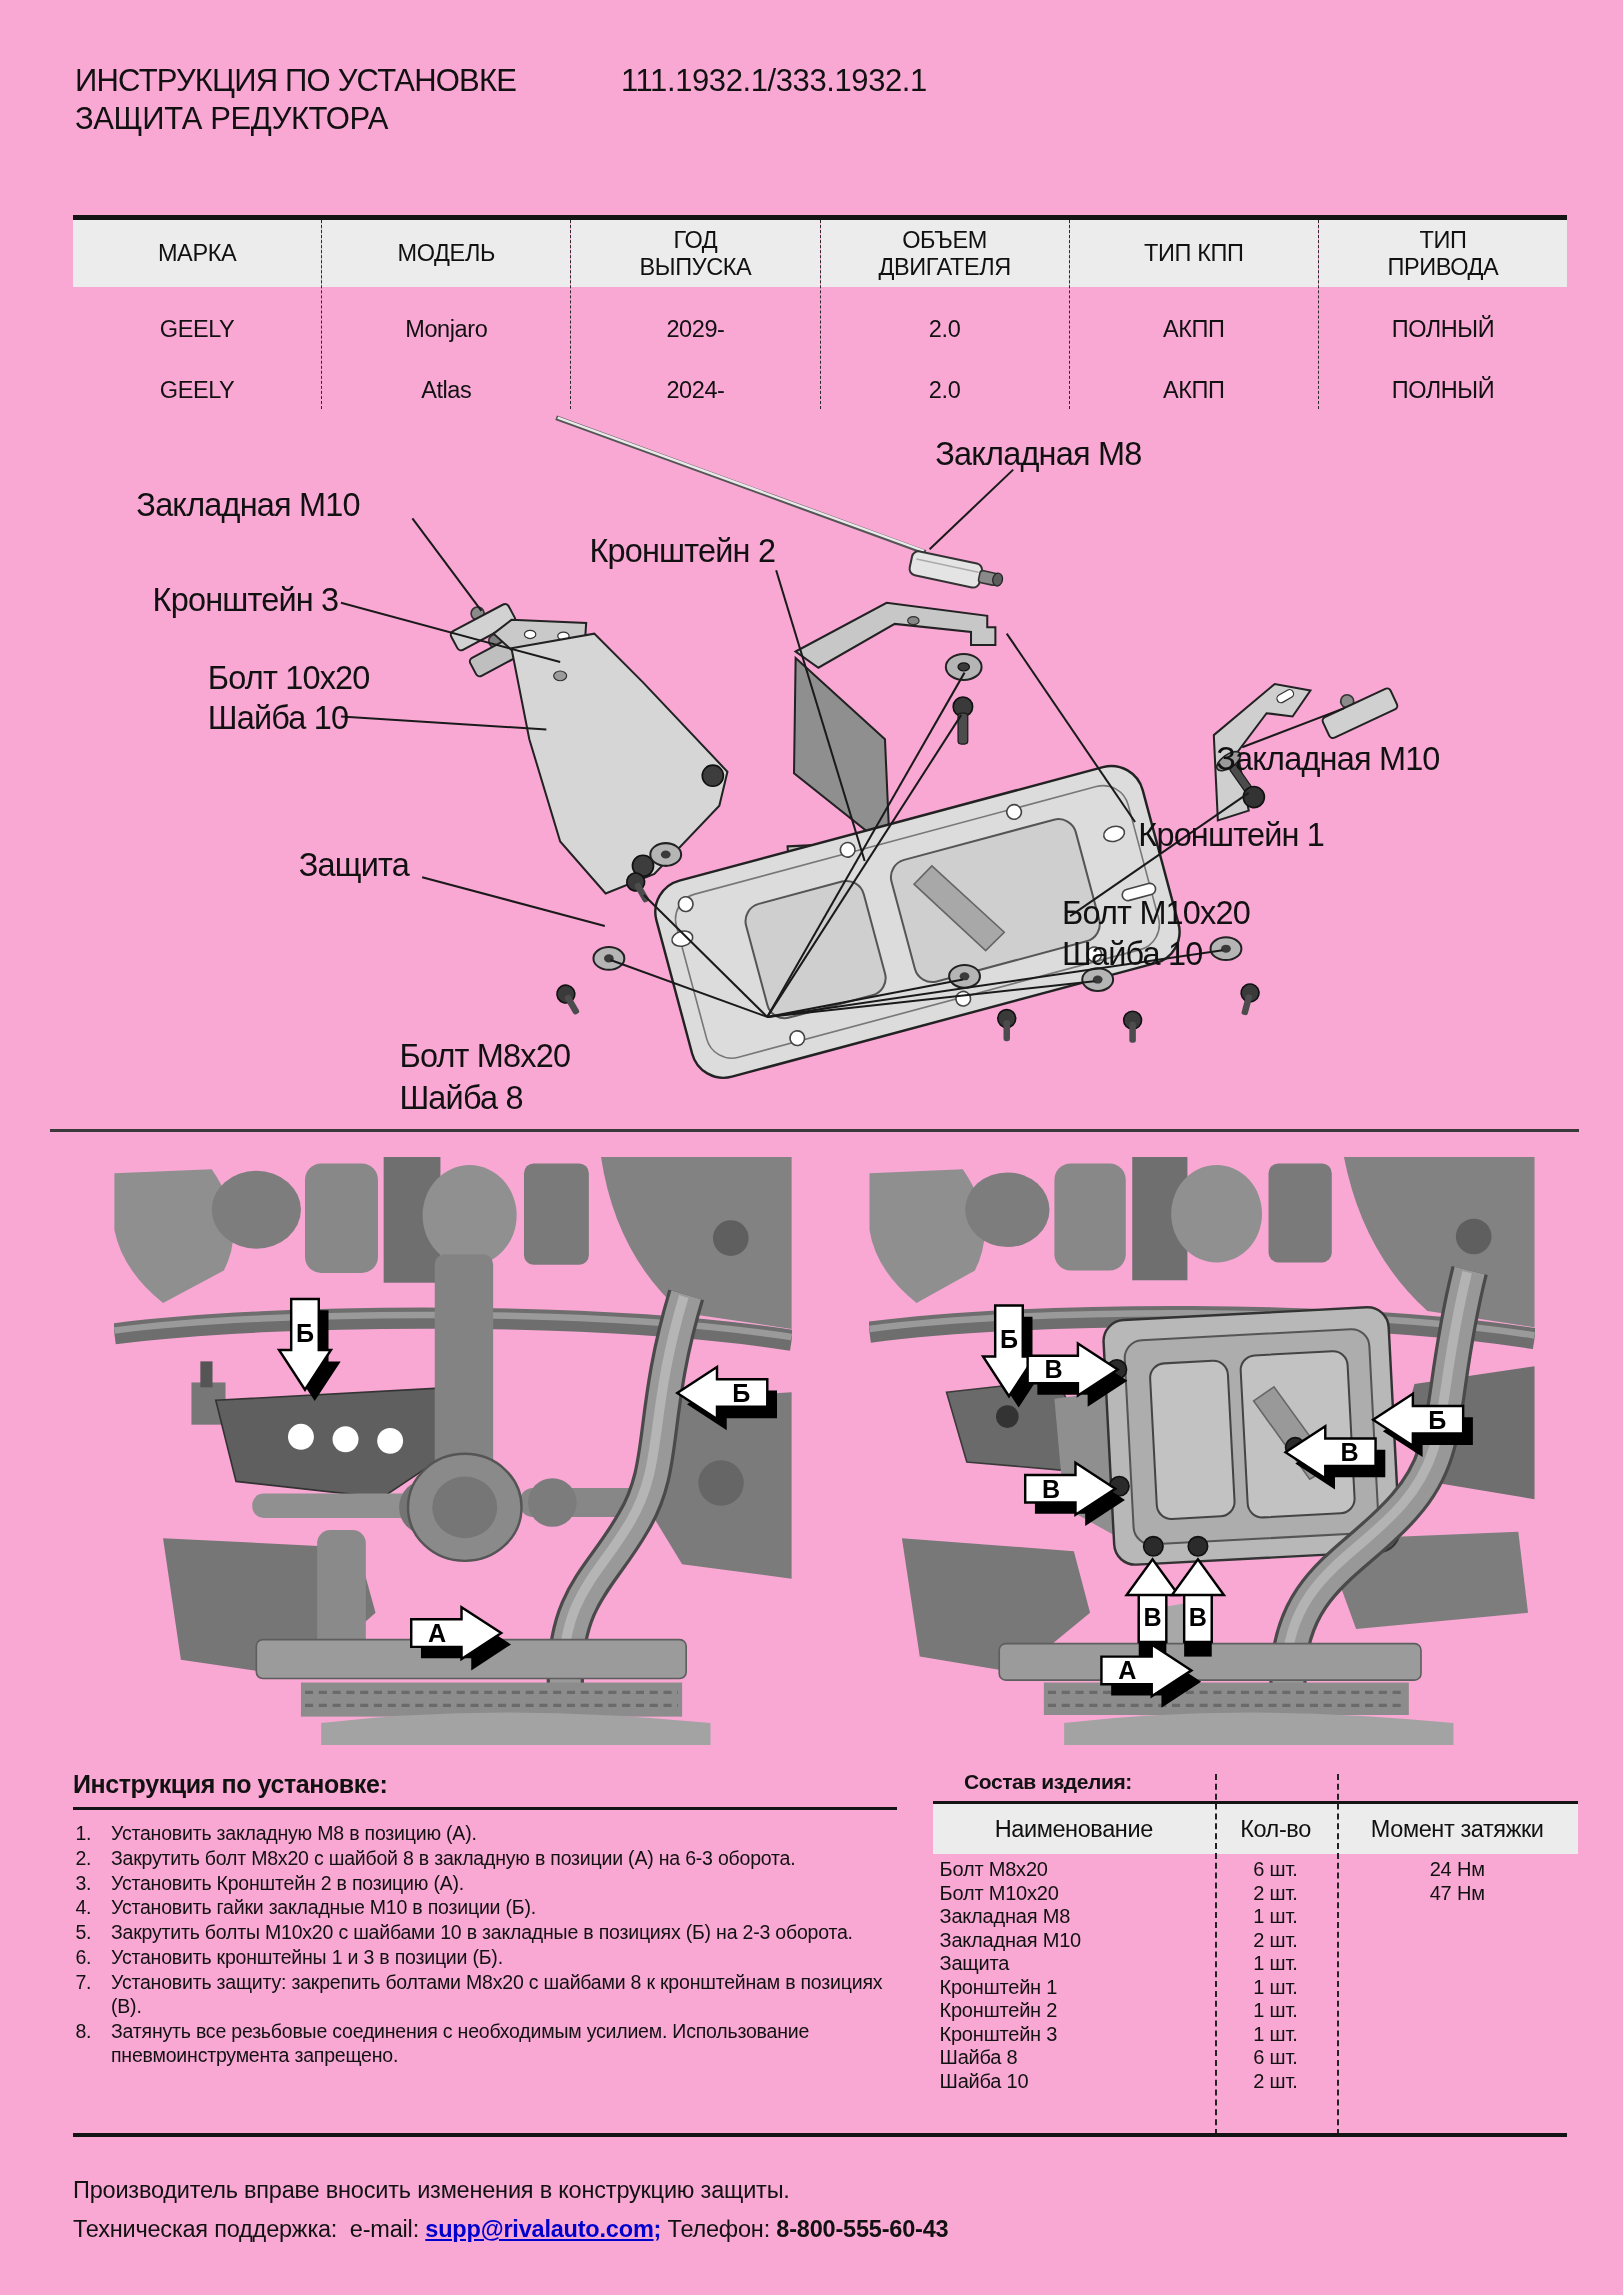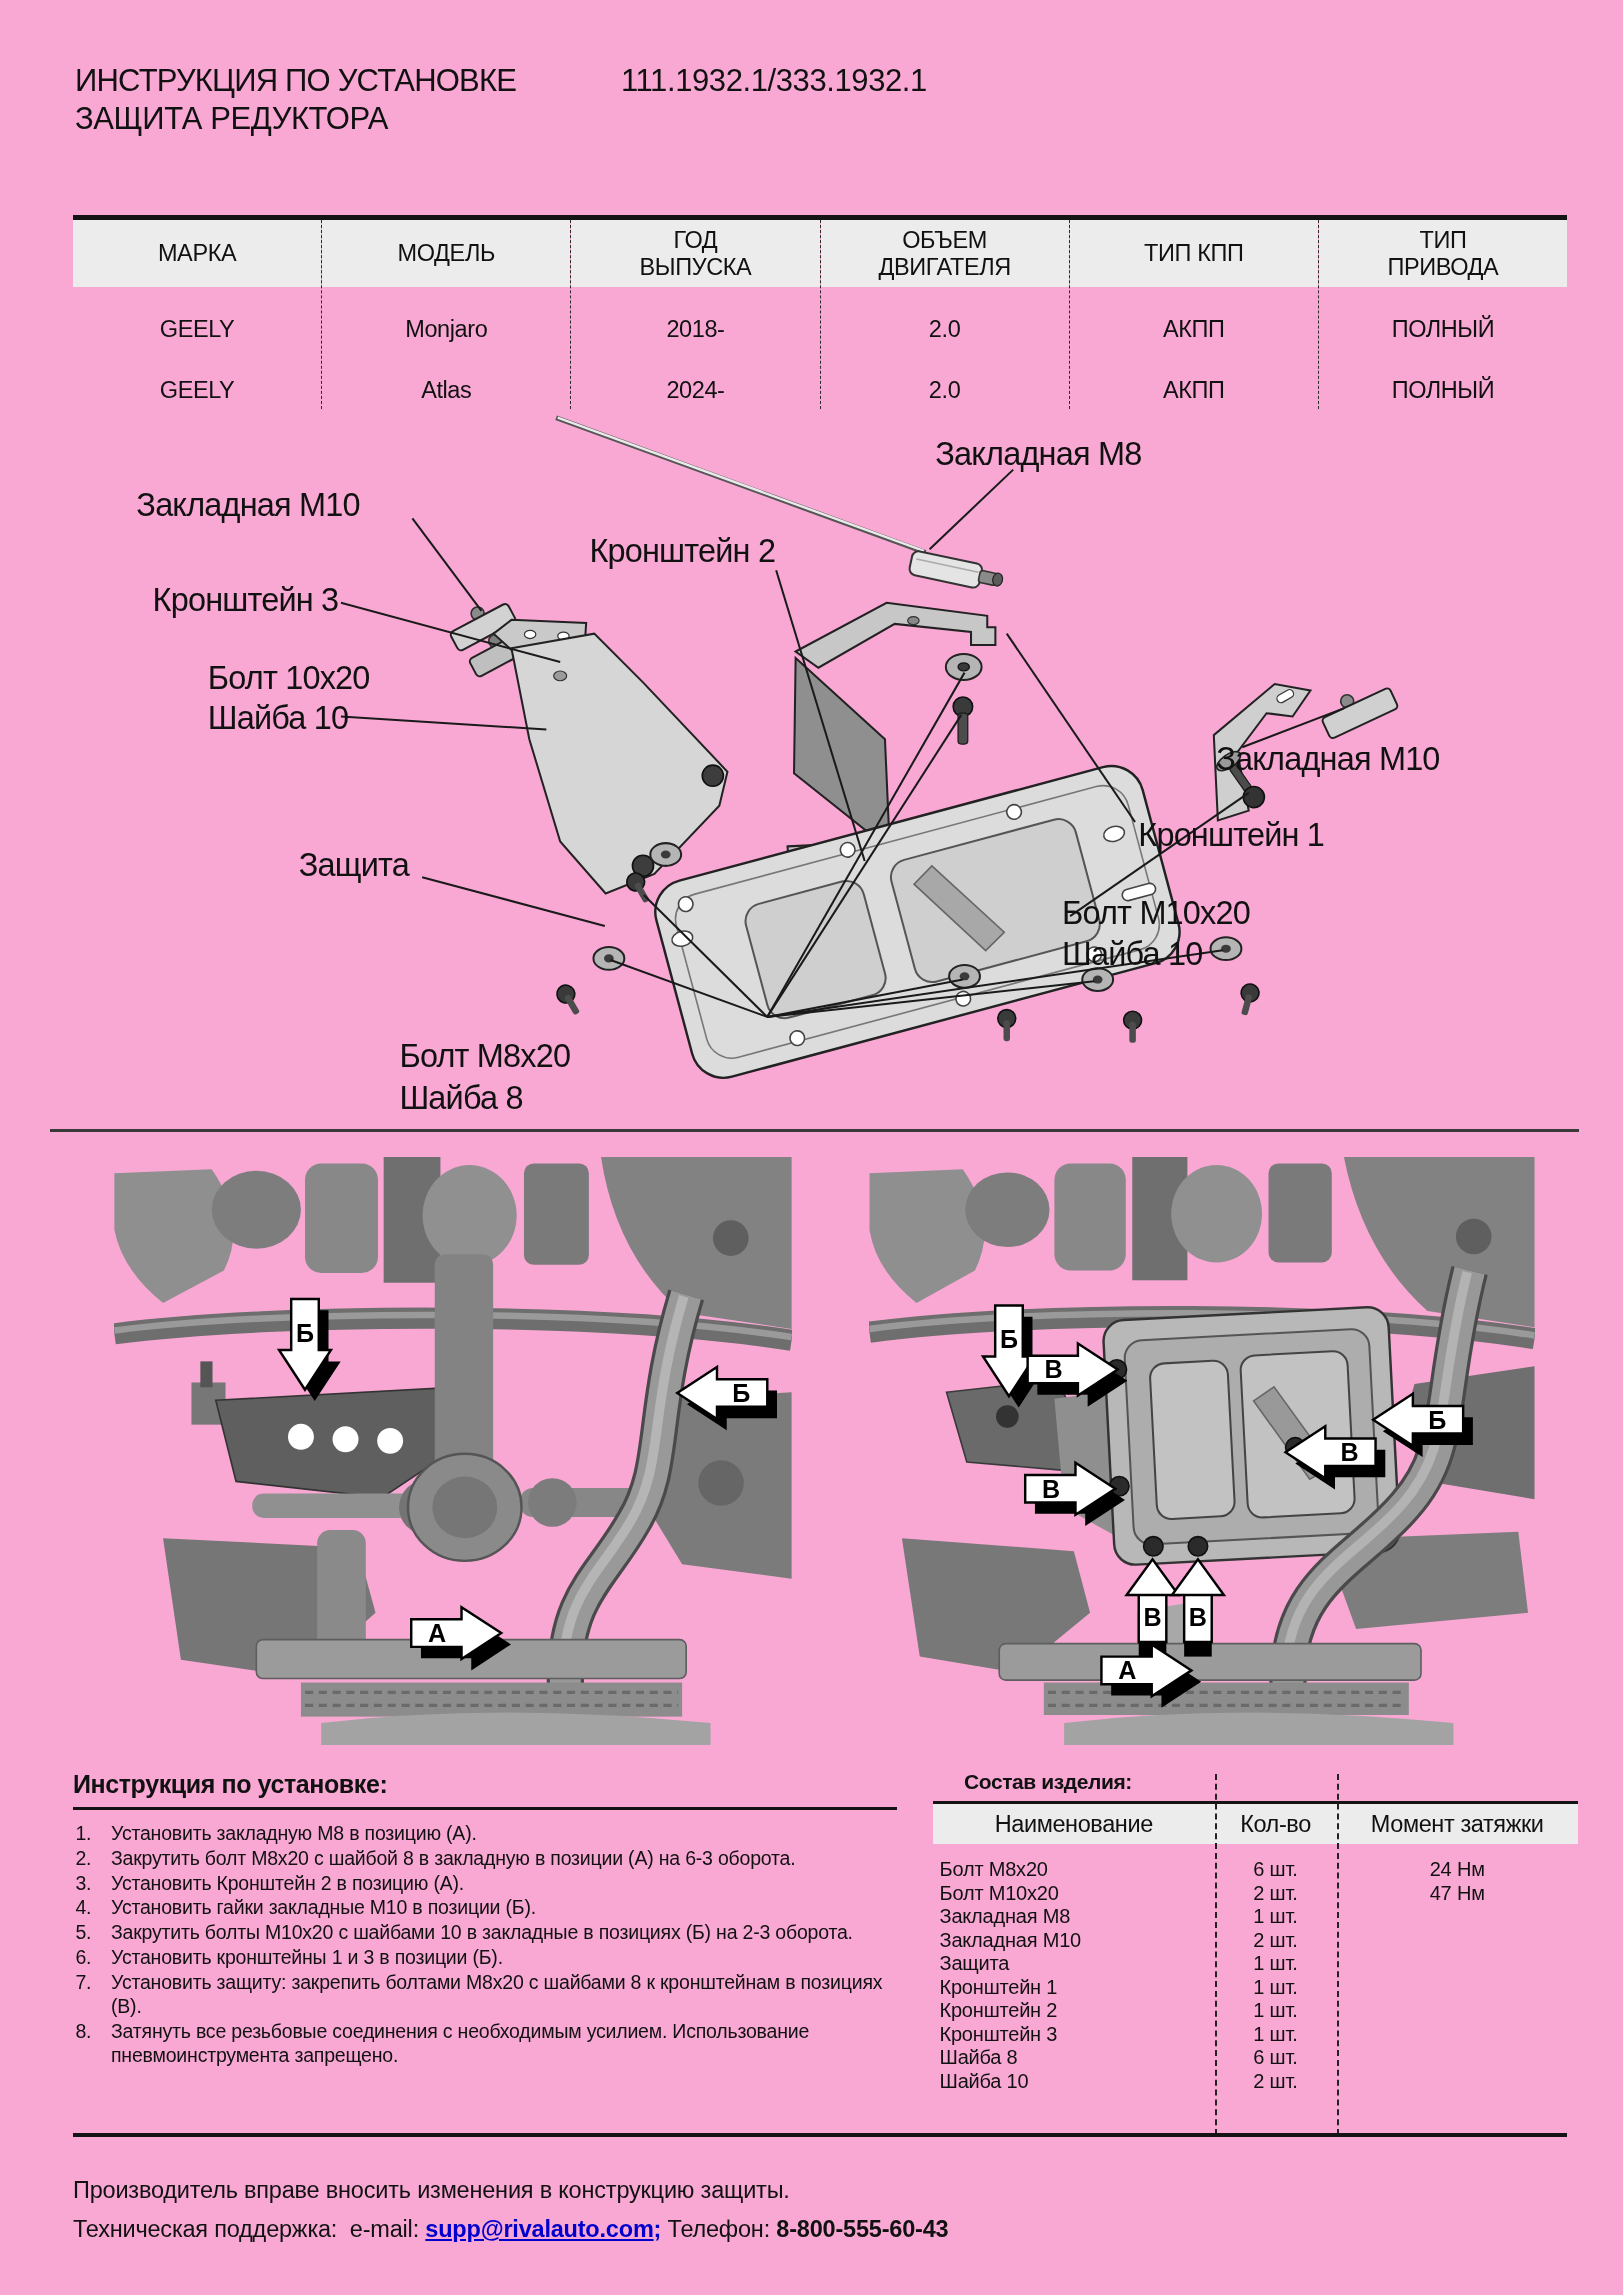--- a/index.html
+++ b/index.html
@@ -30,21 +30,21 @@
   
   .instr-title{font-size:25px;font-weight:700;letter-spacing:-0.4px;}
   .instr-line{left:73px;top:1807px;width:824px;height:3.2px;background:#141414;}
   .steps{left:73px;top:1821px;width:836px;font-size:19.5px;line-height:24px;letter-spacing:-0.2px;}
   .steps .step{position:relative;padding-left:38px;margin-bottom:0.8px;}
   .steps .num{position:absolute;left:2.4px;top:0;}
 
   
   .comp-title{font-size:21px;font-weight:700;letter-spacing:-0.4px;}
   .comp-line{left:933px;top:1801px;width:645px;height:3.2px;background:#141414;}
-  .comp-head{left:933px;top:1804px;width:645px;height:40px;background:#ececec;display:flex;
+  .comp-head{left:933px;top:1804px;width:645px;height:50px;background:#ececec;display:flex;
              font-size:23.5px;letter-spacing:-0.4px;}
   .comp-head div{display:flex;align-items:center;justify-content:center;}
   .ch1{width:282px;}.ch2{width:122px;}.ch3{width:242px;}
   .comp-rows{left:933px;top:1858px;width:645px;font-size:20px;letter-spacing:-0.2px;}
   .crow{display:flex;height:23.5px;align-items:center;}
   .cc1{width:282px;padding-left:6.5px;box-sizing:border-box;}
   .cc2{width:122px;text-align:center;}
   .cc3{width:242px;text-align:center;}
   .vdash{border-left:2.4px dashed #222;width:0;}
 
@@ -77,21 +77,21 @@
           <span></span>
         </div>
       <div class="vcell">Monjaro</div>
       <div class="vcell">Atlas</div>
     </div>
     <div class="vcol">
       <div class="vhead">
           <span>ГОД</span>
           <span>ВЫПУСКА</span>
         </div>
-      <div class="vcell">2018-</div>
+      <div class="vcell">2029-</div>
       <div class="vcell">2024-</div>
     </div>
     <div class="vcol">
       <div class="vhead">
           <span>ОБЪЕМ</span>
           <span>ДВИГАТЕЛЯ</span>
         </div>
       <div class="vcell">2.0</div>
       <div class="vcell">2.0</div>
     </div>

